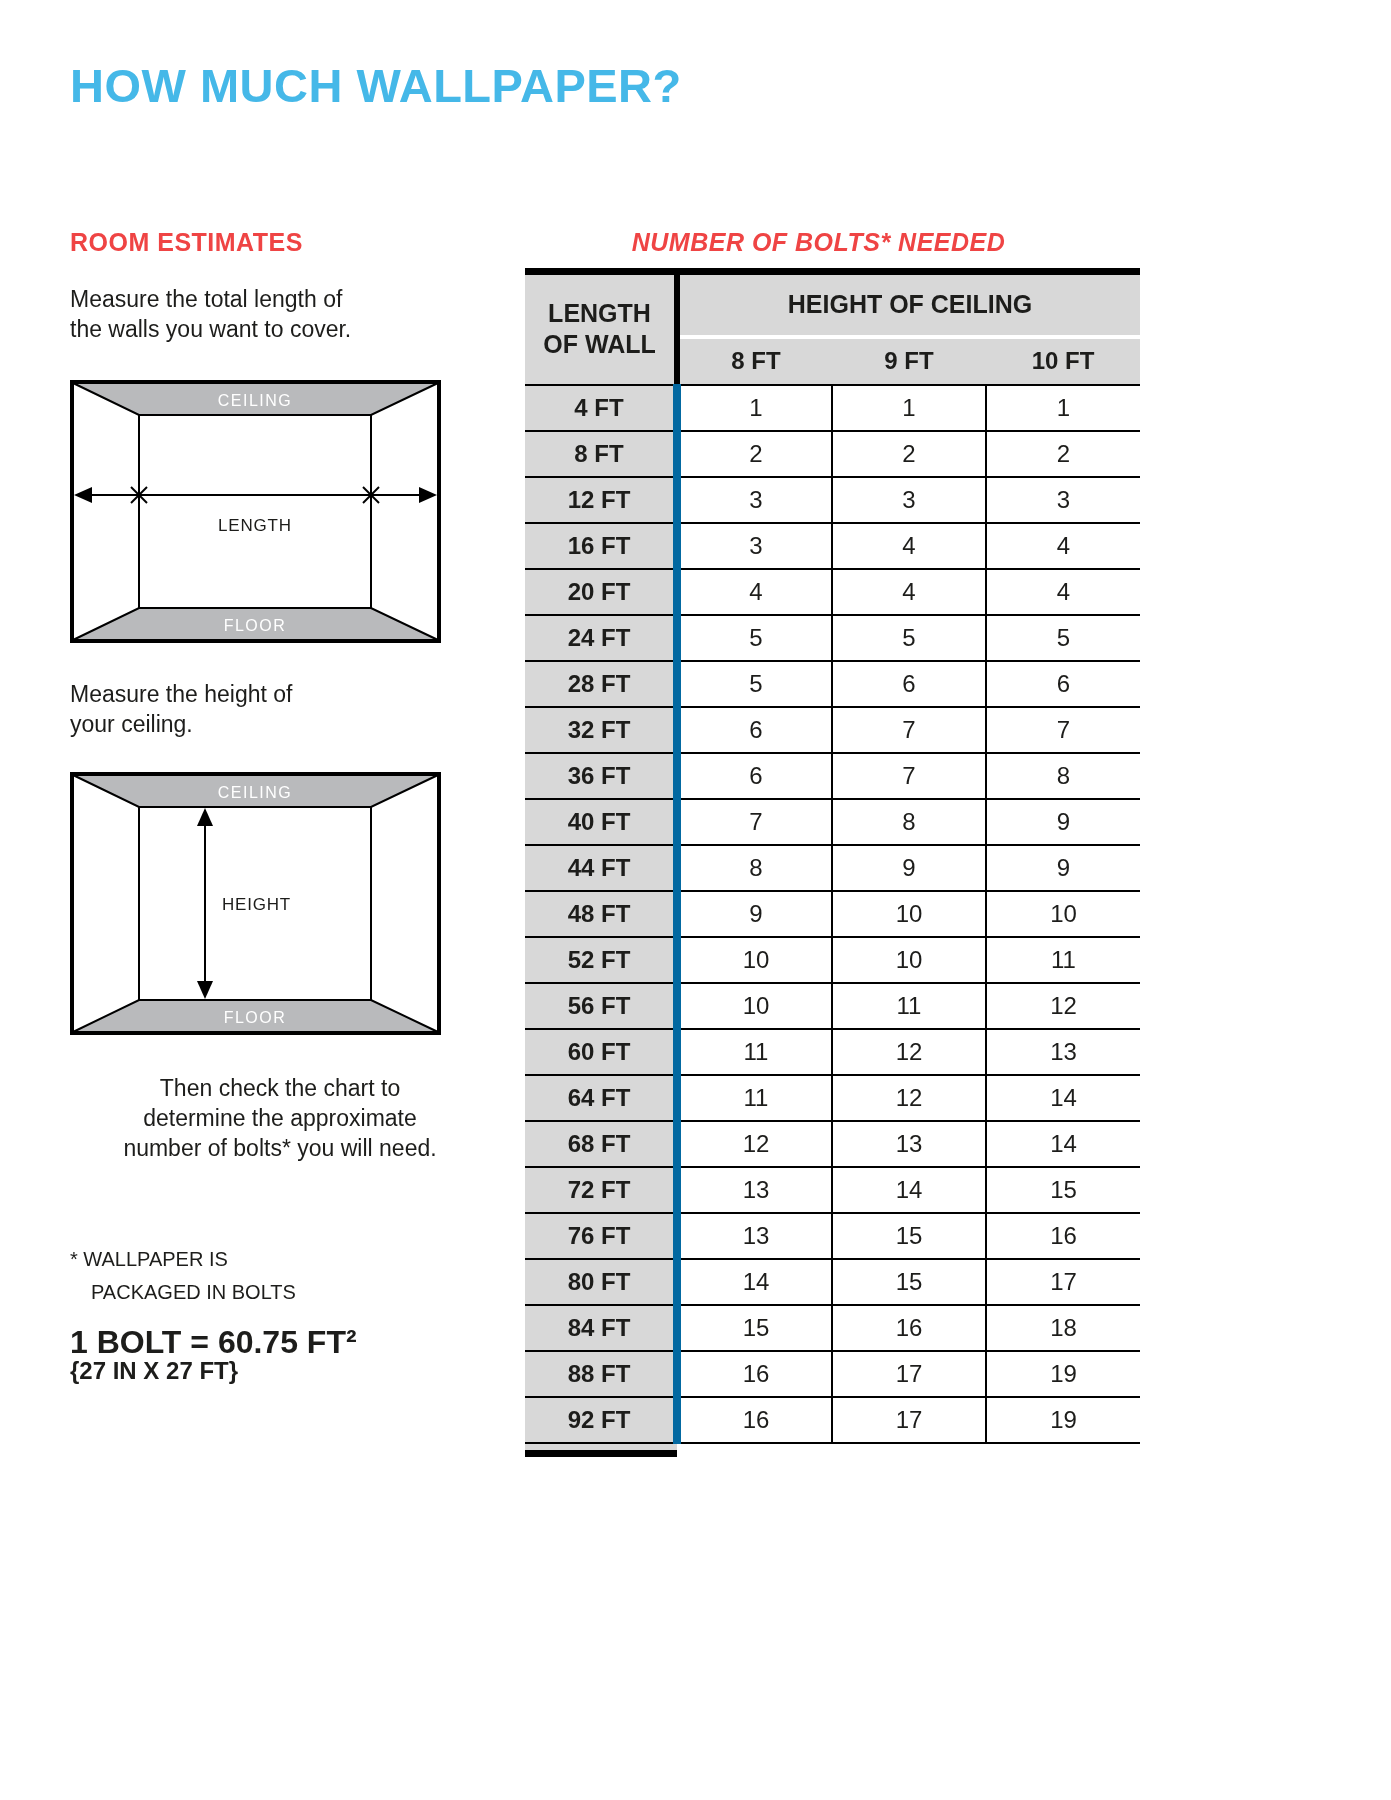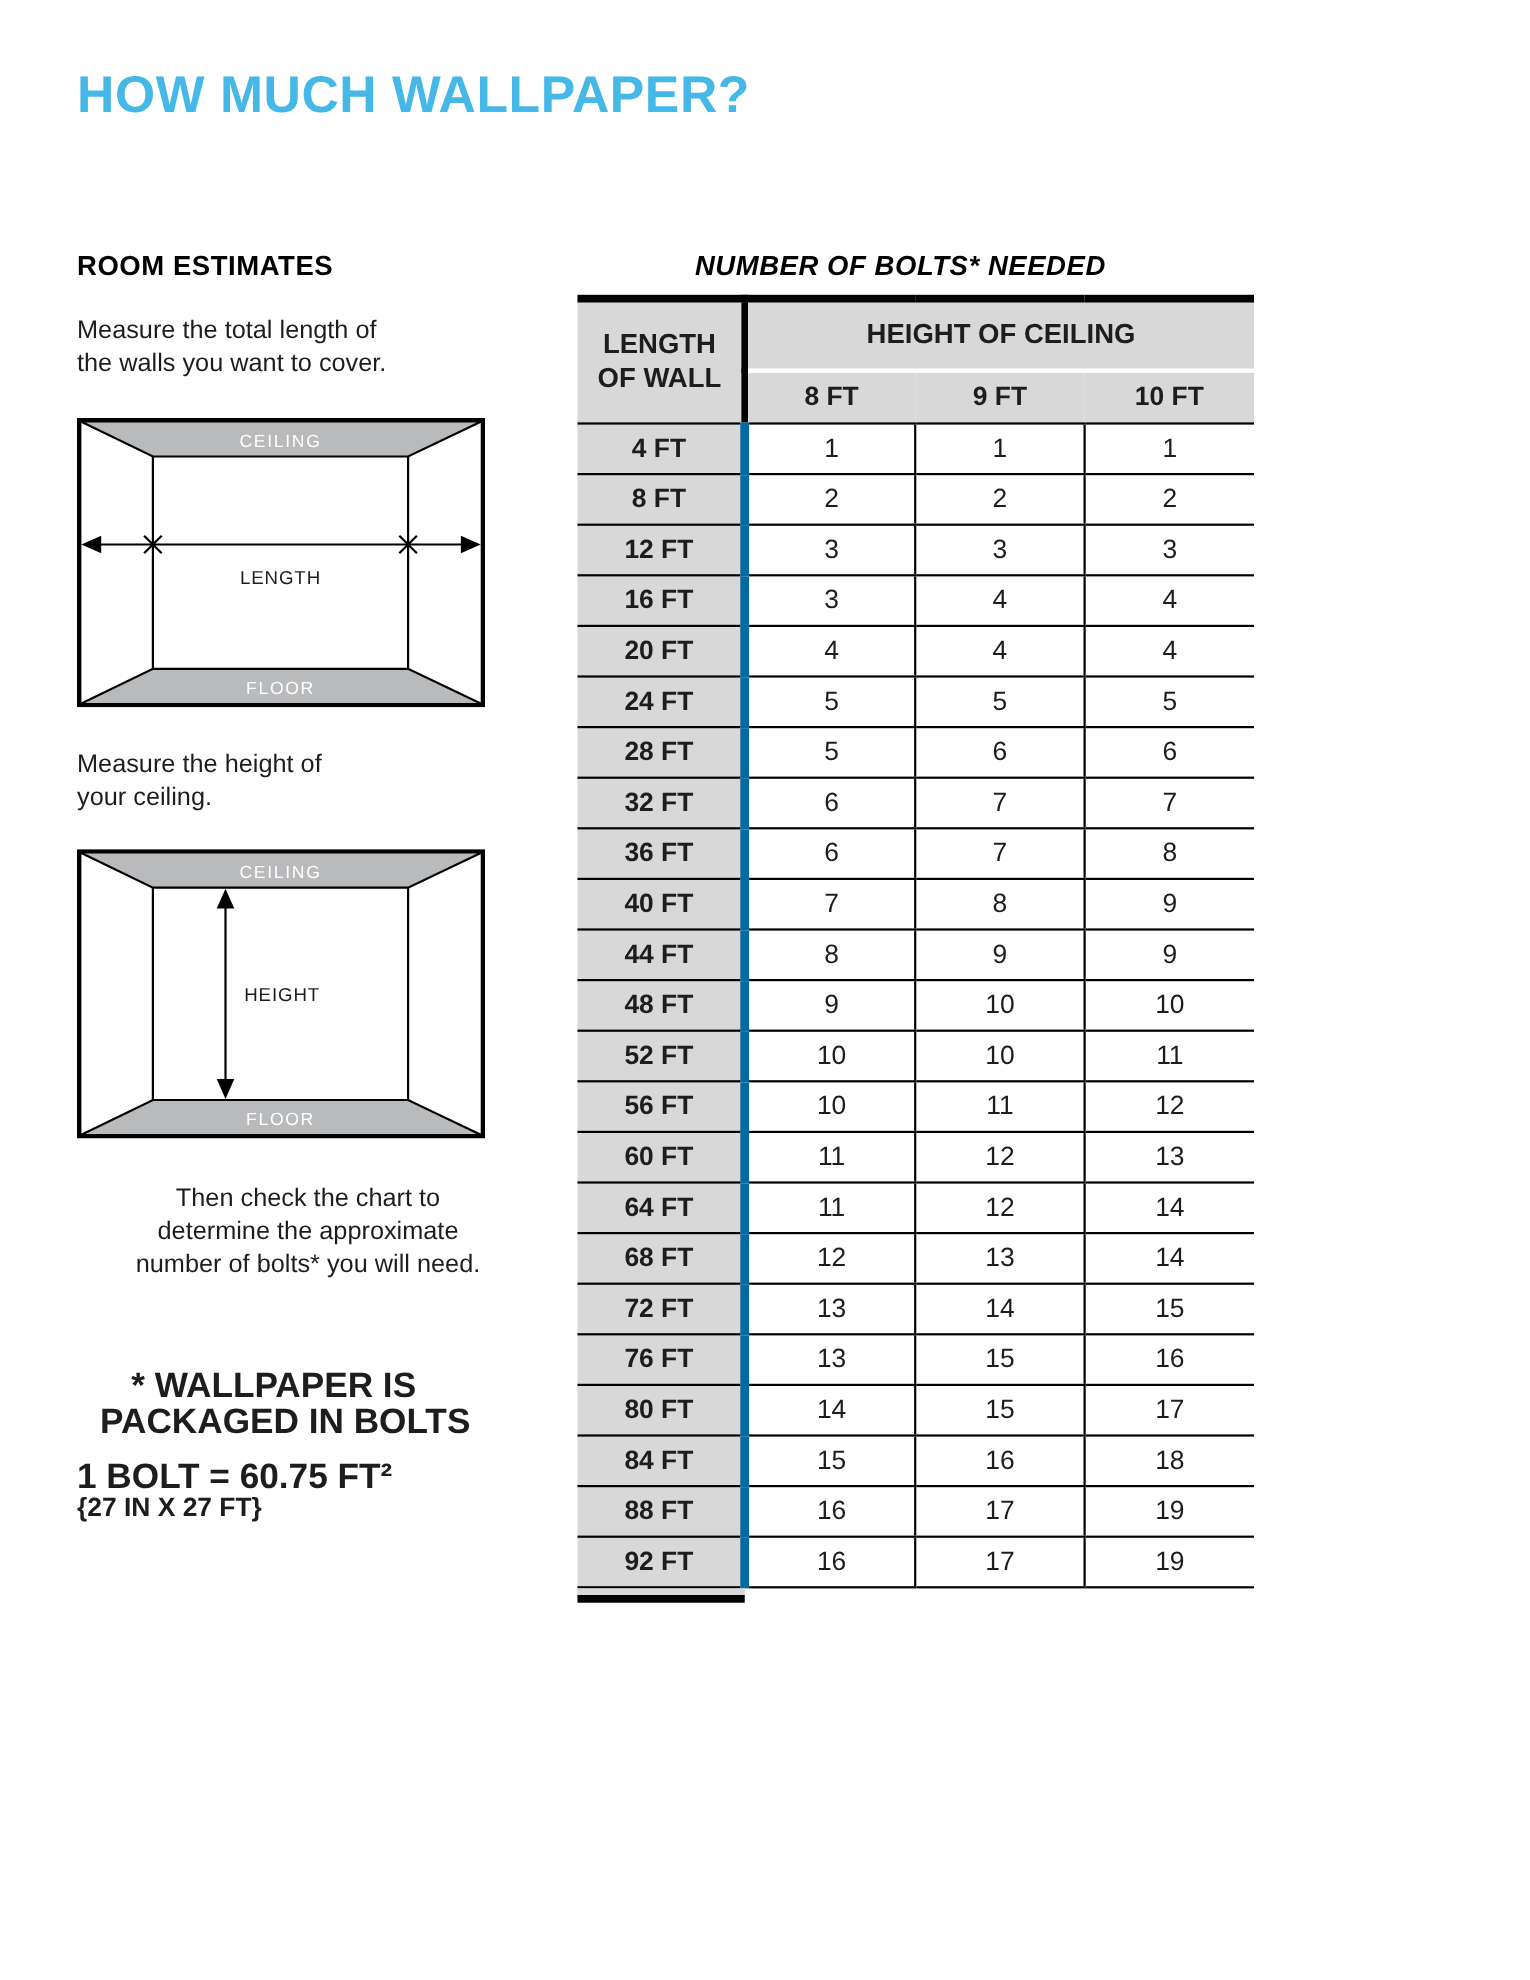--- a/index.html
+++ b/index.html
@@ -8,40 +8,40 @@
     width:1391px; height:1800px; position:relative;
     font-family:"Liberation Sans", sans-serif; color:#1d1d1b;
     overflow:hidden;
   }
   .page { position:absolute; inset:0; }
 
   .title {
     position:absolute; left:70px; top:58px;
     font-size:47px; font-weight:700; color:#45b8e8; letter-spacing:0.5px;
   }
-  .section-h { font-size:25px; font-weight:700; color:#000000; letter-spacing:0.5px; }
+  .section-h { font-size:25px; font-weight:700; color:#ef4444; letter-spacing:0.5px; }
   .room-h  { position:absolute; left:70px; top:228px; }
   .bolts-h { position:absolute; left:511px; top:228px; width:615px; text-align:center;font-style:italic; }
 
   .para {
     position:absolute; left:70px; width:420px;
     font-size:23px; line-height:30px; white-space:pre-line;
   }
   .p1 { top:284px; }
   .p2 { top:679px; }
   .p3 { top:1073px;text-align:center; }
 
   .diagram { position:absolute; left:70px; width:400px; height:263px; }
   .d1 { top:380px; }
   .d2 { top:772px; }
   .diagram svg { display:block; }
   .svg-band-text { font-size:16px; letter-spacing:1.5px; fill:#ffffff; font-family:"Liberation Sans", sans-serif; }
   .svg-dim-text  { font-size:17px; letter-spacing:0.8px; fill:#1d1d1b; font-family:"Liberation Sans", sans-serif; }
 
-  .footnote { position:absolute; left:70px; top:1243px; font-size:32px; font-weight:700; line-height:33px;text-align:center; }
+  .footnote { position:absolute; left:70px; top:1243px; font-size:20px; font-weight:400; line-height:33px; }
   .footnote .line2 { padding-left:21px; }
   .bolt-eq   { position:absolute; left:70px; top:1324px; font-size:32px; font-weight:700; }
   .bolt-dims { position:absolute; left:70px; top:1357px; font-size:24px; font-weight:700; }
 
   .table-wrap { position:absolute; left:525px; top:268px; width:615px; }
   table.bolts {
     border-collapse:collapse; width:615px; table-layout:fixed;
     border-top:7px solid #000;
   }
   table.bolts th, table.bolts td { text-align:center; vertical-align:middle; }

